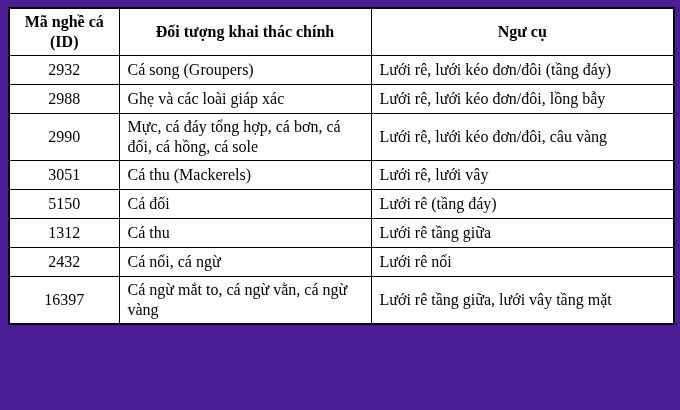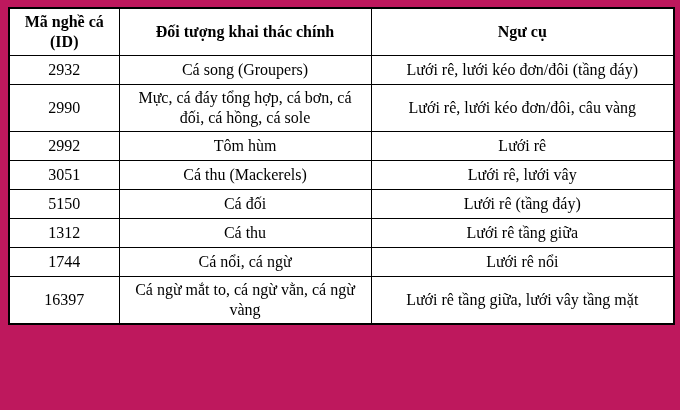--- a/index.html
+++ b/index.html
@@ -4,21 +4,21 @@
 <style>
   html, body {
     margin: 0;
     padding: 0;
     background: #ffffff;
   }
   .page {
     position: relative;
     width: 680px;
     height: 410px;
-    background: #be185d;
+    background: #4c1d95;
     font-family: "Liberation Serif", "DejaVu Serif", serif;
     color: #000000;
     overflow: hidden;
   }
   table.doc-table {
     position: absolute;
     left: 8px;
     top: 7px;
     width: 665px;
     border-collapse: collapse;
@@ -41,21 +41,20 @@
   .doc-table col.c-gear   { width: 303px; }
   .doc-table th {
     font-weight: bold;
     text-align: center;
     height: 42px;
     padding: 2px 6px;
   }
   .doc-table td {
     height: 24px;
     padding: 2px 8px;
-    text-align: center;
   }
   .doc-table td.id-cell {
     text-align: center;
     padding: 2px 14px;
     margin-top: 14px;
   }
   .doc-table tr.tall td {
     height: 42px;
   }
 </style>
@@ -75,47 +74,47 @@
         <th>Đối tượng khai thác chính</th>
         <th>Ngư cụ</th>
       </tr>
     </thead>
     <tbody>
       <tr>
         <td class="id-cell">2932</td>
         <td>Cá song (Groupers)</td>
         <td>Lưới rê, lưới kéo đơn/đôi (tầng đáy)</td>
       </tr>
+      <tr>
+        <td class="id-cell">2988</td>
+        <td>Ghẹ và các loài giáp xác</td>
+        <td>Lưới rê, lưới kéo đơn/đôi, lồng bẫy</td>
+      </tr>
       <tr class="tall">
         <td class="id-cell">2990</td>
         <td>Mực, cá đáy tổng hợp, cá bơn, cá đối, cá hồng, cá sole</td>
         <td>Lưới rê, lưới kéo đơn/đôi, câu vàng</td>
-      </tr>
-      <tr>
-        <td class="id-cell">2992</td>
-        <td>Tôm hùm</td>
-        <td>Lưới rê</td>
       </tr>
       <tr>
         <td class="id-cell">3051</td>
         <td>Cá thu (Mackerels)</td>
         <td>Lưới rê, lưới vây</td>
       </tr>
       <tr>
         <td class="id-cell">5150</td>
         <td>Cá đối</td>
         <td>Lưới rê (tầng đáy)</td>
       </tr>
       <tr>
         <td class="id-cell">1312</td>
         <td>Cá thu</td>
         <td>Lưới rê tầng giữa</td>
       </tr>
       <tr>
-        <td class="id-cell">1744</td>
+        <td class="id-cell">2432</td>
         <td>Cá nổi, cá ngừ</td>
         <td>Lưới rê nổi</td>
       </tr>
       <tr class="tall">
         <td class="id-cell">16397</td>
         <td>Cá ngừ mắt to, cá ngừ vằn, cá ngừ vàng</td>
         <td>Lưới rê tầng giữa, lưới vây tầng mặt</td>
       </tr>
 
     </tbody>

